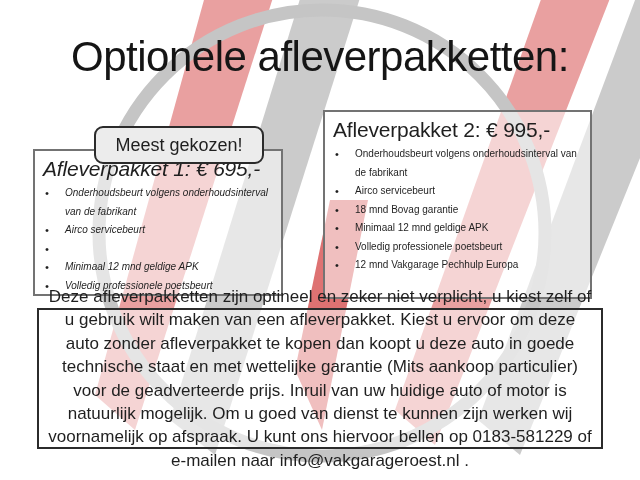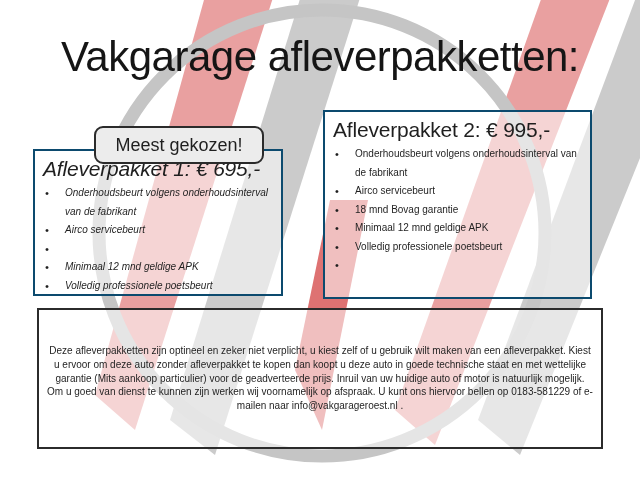--- a/index.html
+++ b/index.html
@@ -40,21 +40,21 @@
     border: 2px solid #2b2b2b;
     border-radius: 9px;
     display: flex; align-items: center; justify-content: center;
     font-size: 18px;
     z-index: 2;
     margin-top: 15px;
   }
 
   .card {
     background: rgba(255,255,255,0.55);
-    border: 2px solid #0c4a6e;
+    border: 2px solid #737373;
     padding: 3px 8px 2px 8px;
     overflow: hidden;
   }
   .card-1 { left: 33px;  top: 149px; width: 250px; height: 147px; font-style: italic; }
   .card-2 { left: 323px; top: 110px; width: 269px; height: 189px; }
 
   .pack-heading {
     font-size: 21px;
     letter-spacing: -0.2px;
     line-height: 30px;
@@ -74,40 +74,40 @@
   }
 
   .footer-box {
     left: 37px; top: 308px; width: 566px; height: 141px;
     background: rgba(255,255,255,0.55);
     border: 2px solid #2b2b2b;
     display: flex; align-items: center; justify-content: center;
     padding: 4px 8px;
   }
   .footer-text {
-    font-size: 10px;
+    font-size: 17px;
     line-height: 1.38;
     text-align: center;
   }
 </style>
 </head>
 <body>
 
 <svg class="logo-bg" viewBox="0 0 640 480" xmlns="http://www.w3.org/2000/svg" aria-hidden="true">
 
   <polygon class="logo-red" points="215,-40 285,-40 135,430 95,395"></polygon>
   <polygon class="logo-gray" points="312,-40 372,-40 215,455 170,420"></polygon>
   <polygon class="logo-red" points="555,-40 625,-40 435,445 395,410"></polygon>
   <polygon class="logo-gray" points="650,-40 720,-40 520,455 478,420"></polygon>
   <polygon class="logo-accent" points="330,200 368,200 322,430 295,370"></polygon>
 
   <circle class="logo-ring" cx="322" cy="233" r="223"></circle>
 </svg>
 
-<div class="layer title">Vakgarage afleverpakketten:</div>
+<div class="layer title">Optionele afleverpakketten:</div>
 
 <div class="layer badge">
   <span>Meest gekozen!</span>
 </div>
 
 <div class="layer card card-1">
   <div class="pack-heading">Afleverpakket 1: € 695,-</div>
   <div class="bullets">
       <div class="bullet-row">
         <span class="dot">•</span>
@@ -149,19 +149,20 @@
       <div class="bullet-row">
         <span class="dot">•</span>
         <span class="bullet-text">Minimaal 12 mnd geldige APK</span>
       </div>
       <div class="bullet-row">
         <span class="dot">•</span>
         <span class="bullet-text">Volledig professionele poetsbeurt</span>
       </div>
       <div class="bullet-row">
         <span class="dot">•</span>
+        <span class="bullet-text">12 mnd Vakgarage Pechhulp Europa</span>
       </div>
     </div>
 </div>
 
 <div class="layer footer-box">
   <div class="footer-text">Deze afleverpakketten zijn optineel en zeker niet verplicht, u kiest zelf of u gebruik wilt maken van een afleverpakket. Kiest u ervoor om deze auto zonder afleverpakket te kopen dan koopt u deze auto in goede technische staat en met wettelijke garantie (Mits aankoop particulier) voor de geadverteerde prijs. Inruil van uw huidige auto of motor is natuurlijk mogelijk. Om u goed van dienst te kunnen zijn werken wij voornamelijk op afspraak. U kunt ons hiervoor bellen op 0183-581229 of e-mailen naar info@vakgarageroest.nl .</div>
 </div>
 
 </body></html>

